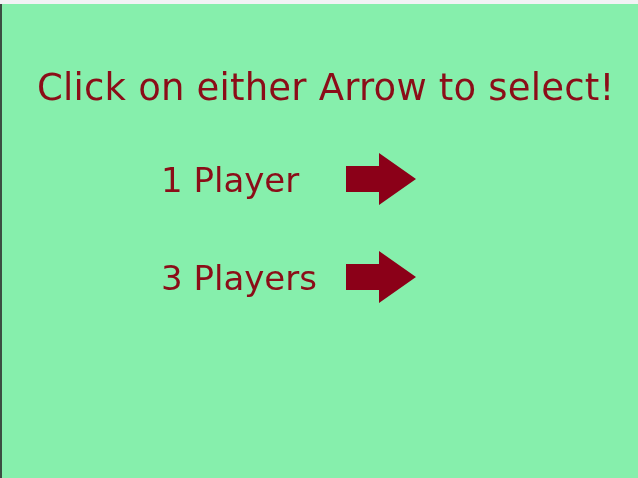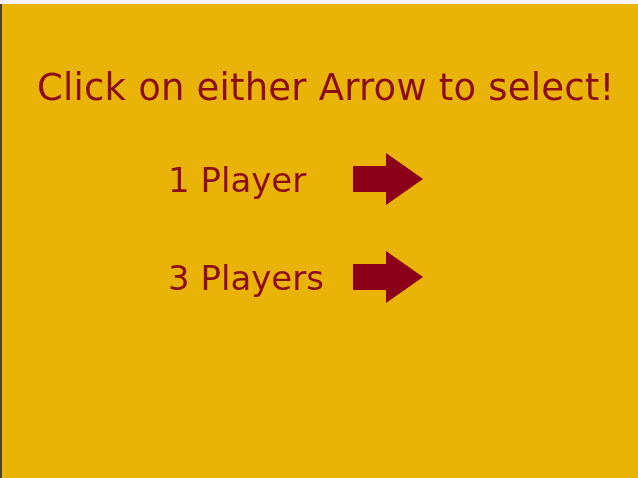--- a/index.html
+++ b/index.html
@@ -12,21 +12,21 @@
     width: 638px;
     height: 478px;
     overflow: hidden;
     font-family: "DejaVu Sans", sans-serif;
   }
 
   #screen {
     position: relative;
     width: 638px;
     height: 478px;
-    background: #eab308;
+    background: #86efac;
     box-sizing: border-box;
   }
 
   
   .top-strip {
     position: absolute;
     left: 0;
     top: 0;
     width: 638px;
     height: 4px;
@@ -51,21 +51,21 @@
     line-height: 44px;
     letter-spacing: 0.2px;
     color: #8b0d18;
     white-space: nowrap;
     font-weight: 400;
   }
 
   
   .option-row {
     position: absolute;
-    left: 8px;
+    left: 1px;
     width: 582px;
     height: 60px;
     padding-left: 44px;
   }
   #row-1player  { top: 150px; }
   #row-2players { top: 248px; }
 
   .option-label {
     position: absolute;
     left: 160px;

